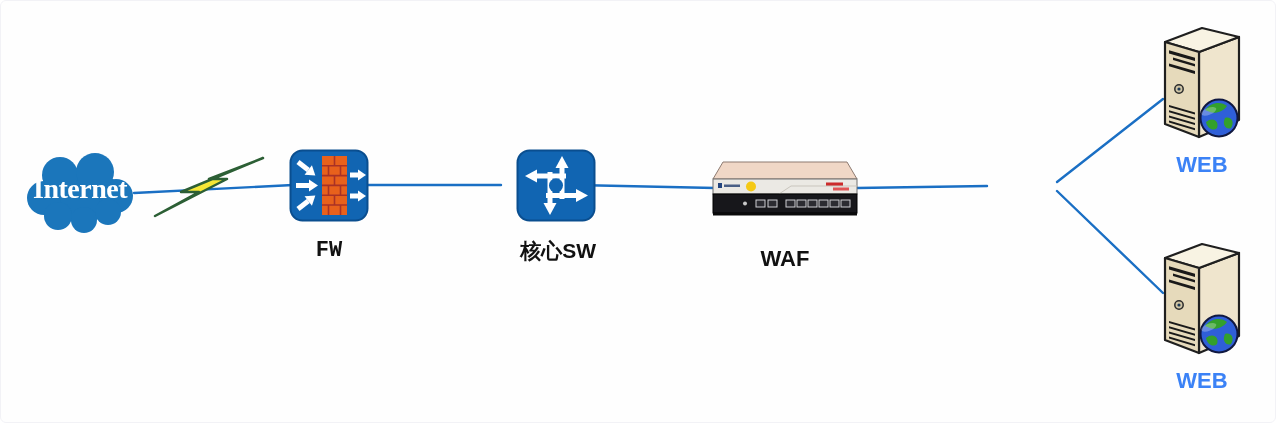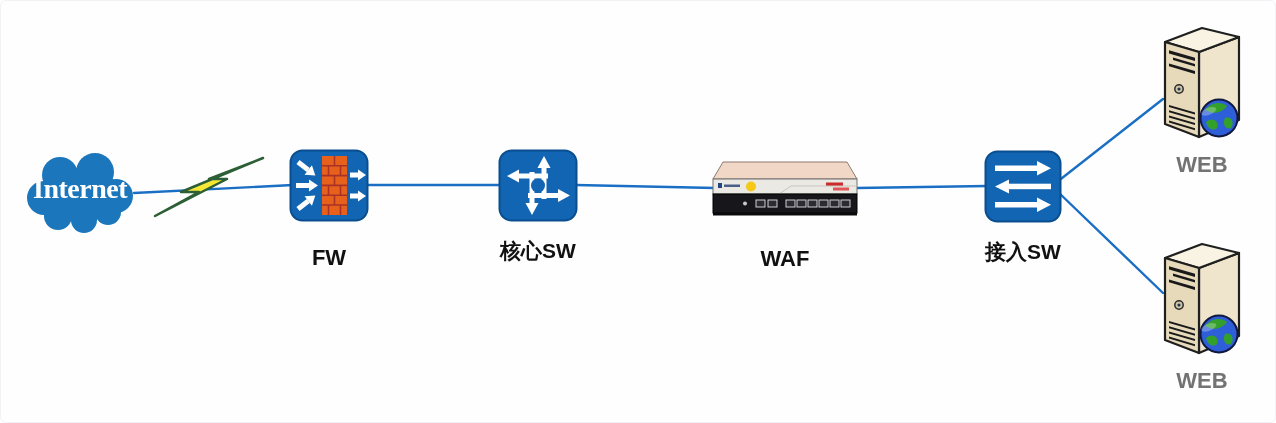--- a/index.html
+++ b/index.html
@@ -32,28 +32,28 @@
   }
 
   .node-label {
     font-weight: 700;
     color: #111111;
     font-size: 21px;
     text-align: center;
     white-space: nowrap;
   }
 
-  .label-fw    { margin-top: 19px; font-size: 22px; }
+  .label-fw    { margin-top: 12px; font-size: 22px; font-family: Liberation Mono, monospace; }
   .label-cn    { margin-top: 11px; }
   .label-waf   { margin-top: 1px; font-size: 22px; }
 
   .server-label {
     margin-top: 8px;
     font-weight: 700;
-    color: #737373;
+    color: #3b82f6;
     font-size: 22px;
     line-height: 28px;
     text-align: center;
   }
 
   .internet-node { left: 22px; top: 147px; width: 114px; height: 88px; }
   .internet-node .cloud-svg { position: absolute; left: 0; top: 0; }
   .internet-text {
     position: absolute; inset: 0;
     display: flex; align-items: center; justify-content: center;
@@ -61,21 +61,21 @@
     color: #ffffff;
     font-family: "Liberation Serif", serif;
     font-weight: 700;
     font-size: 28px;
     letter-spacing: -0.5px;
   }
 
   .lightning-node { position: absolute; left: 150px; top: 155px; z-index: 3; }
 
   .fw-node     { left: 270px; top: 148px; width: 116px; }
-  .core-node   { left: 479px; top: 148px; width: 116px; }
+  .core-node   { left: 479px; top: 148px; width: 116px; align-items: flex-end; }
   .waf-node    { left: 700px; top: 158px; width: 168px; gap: 24px; }
   .access-node { left: 964px; top: 149px; width: 116px; }
   .server1-node { left: 1146px; top: 22px;  width: 110px; }
   .server2-node { left: 1146px; top: 238px; width: 110px; }
 </style>
 </head>
 <body>
 
 <div class="canvas">
 
@@ -196,36 +196,20 @@
           <rect x="110" y="41" width="9" height="7"></rect>
           <rect x="121" y="41" width="9" height="7"></rect>
           <rect x="132" y="41" width="9" height="7"></rect>
         </g>
         <rect x="4" y="54" width="144" height="2.5" fill="#0a0a0a"></rect>
       </svg>
     </span>
     <div class="node-label label-waf">WAF</div>
   </div>
 
-  <div class="node access-node">
-    <span>
-      <svg width="78" height="73" viewBox="0 0 78 73">
-        <rect x="1.5" y="1.5" width="75" height="70" rx="12" fill="#1165b2" stroke="#0a4e8f" stroke-width="2"></rect>
-        <g fill="#ffffff">
-          <rect x="11" y="15.5" width="42" height="5.5"></rect>
-            <path d="M53 11 L67 18.2 L53 25.5 Z"></path>
-          <rect x="25" y="33.7" width="42" height="5.5"></rect>
-            <path d="M25 29.5 L11 36.5 L25 43.5 Z"></path>
-          <rect x="11" y="52" width="42" height="5.5"></rect>
-            <path d="M53 47.5 L67 54.8 L53 62 Z"></path>
-        </g>
-      </svg>
-    </span>
-    <div class="node-label label-cn">接入SW</div>
-  </div>
 
   <div class="node server1-node">
     <span>
       <svg width="100" height="116" viewBox="0 0 100 116">
         <g stroke="#1f1f1f" stroke-width="2.2" stroke-linejoin="round">
           <polygon points="47,29 87,14 87,97 47,114" fill="#efe5cd"></polygon>
           <polygon points="13,19 50,5 87,14 47,29" fill="#f8f3e3"></polygon>
           <polygon points="13,19 47,29 47,114 13,101" fill="#e6dabb"></polygon>
         </g>
         <g fill="#191919">

